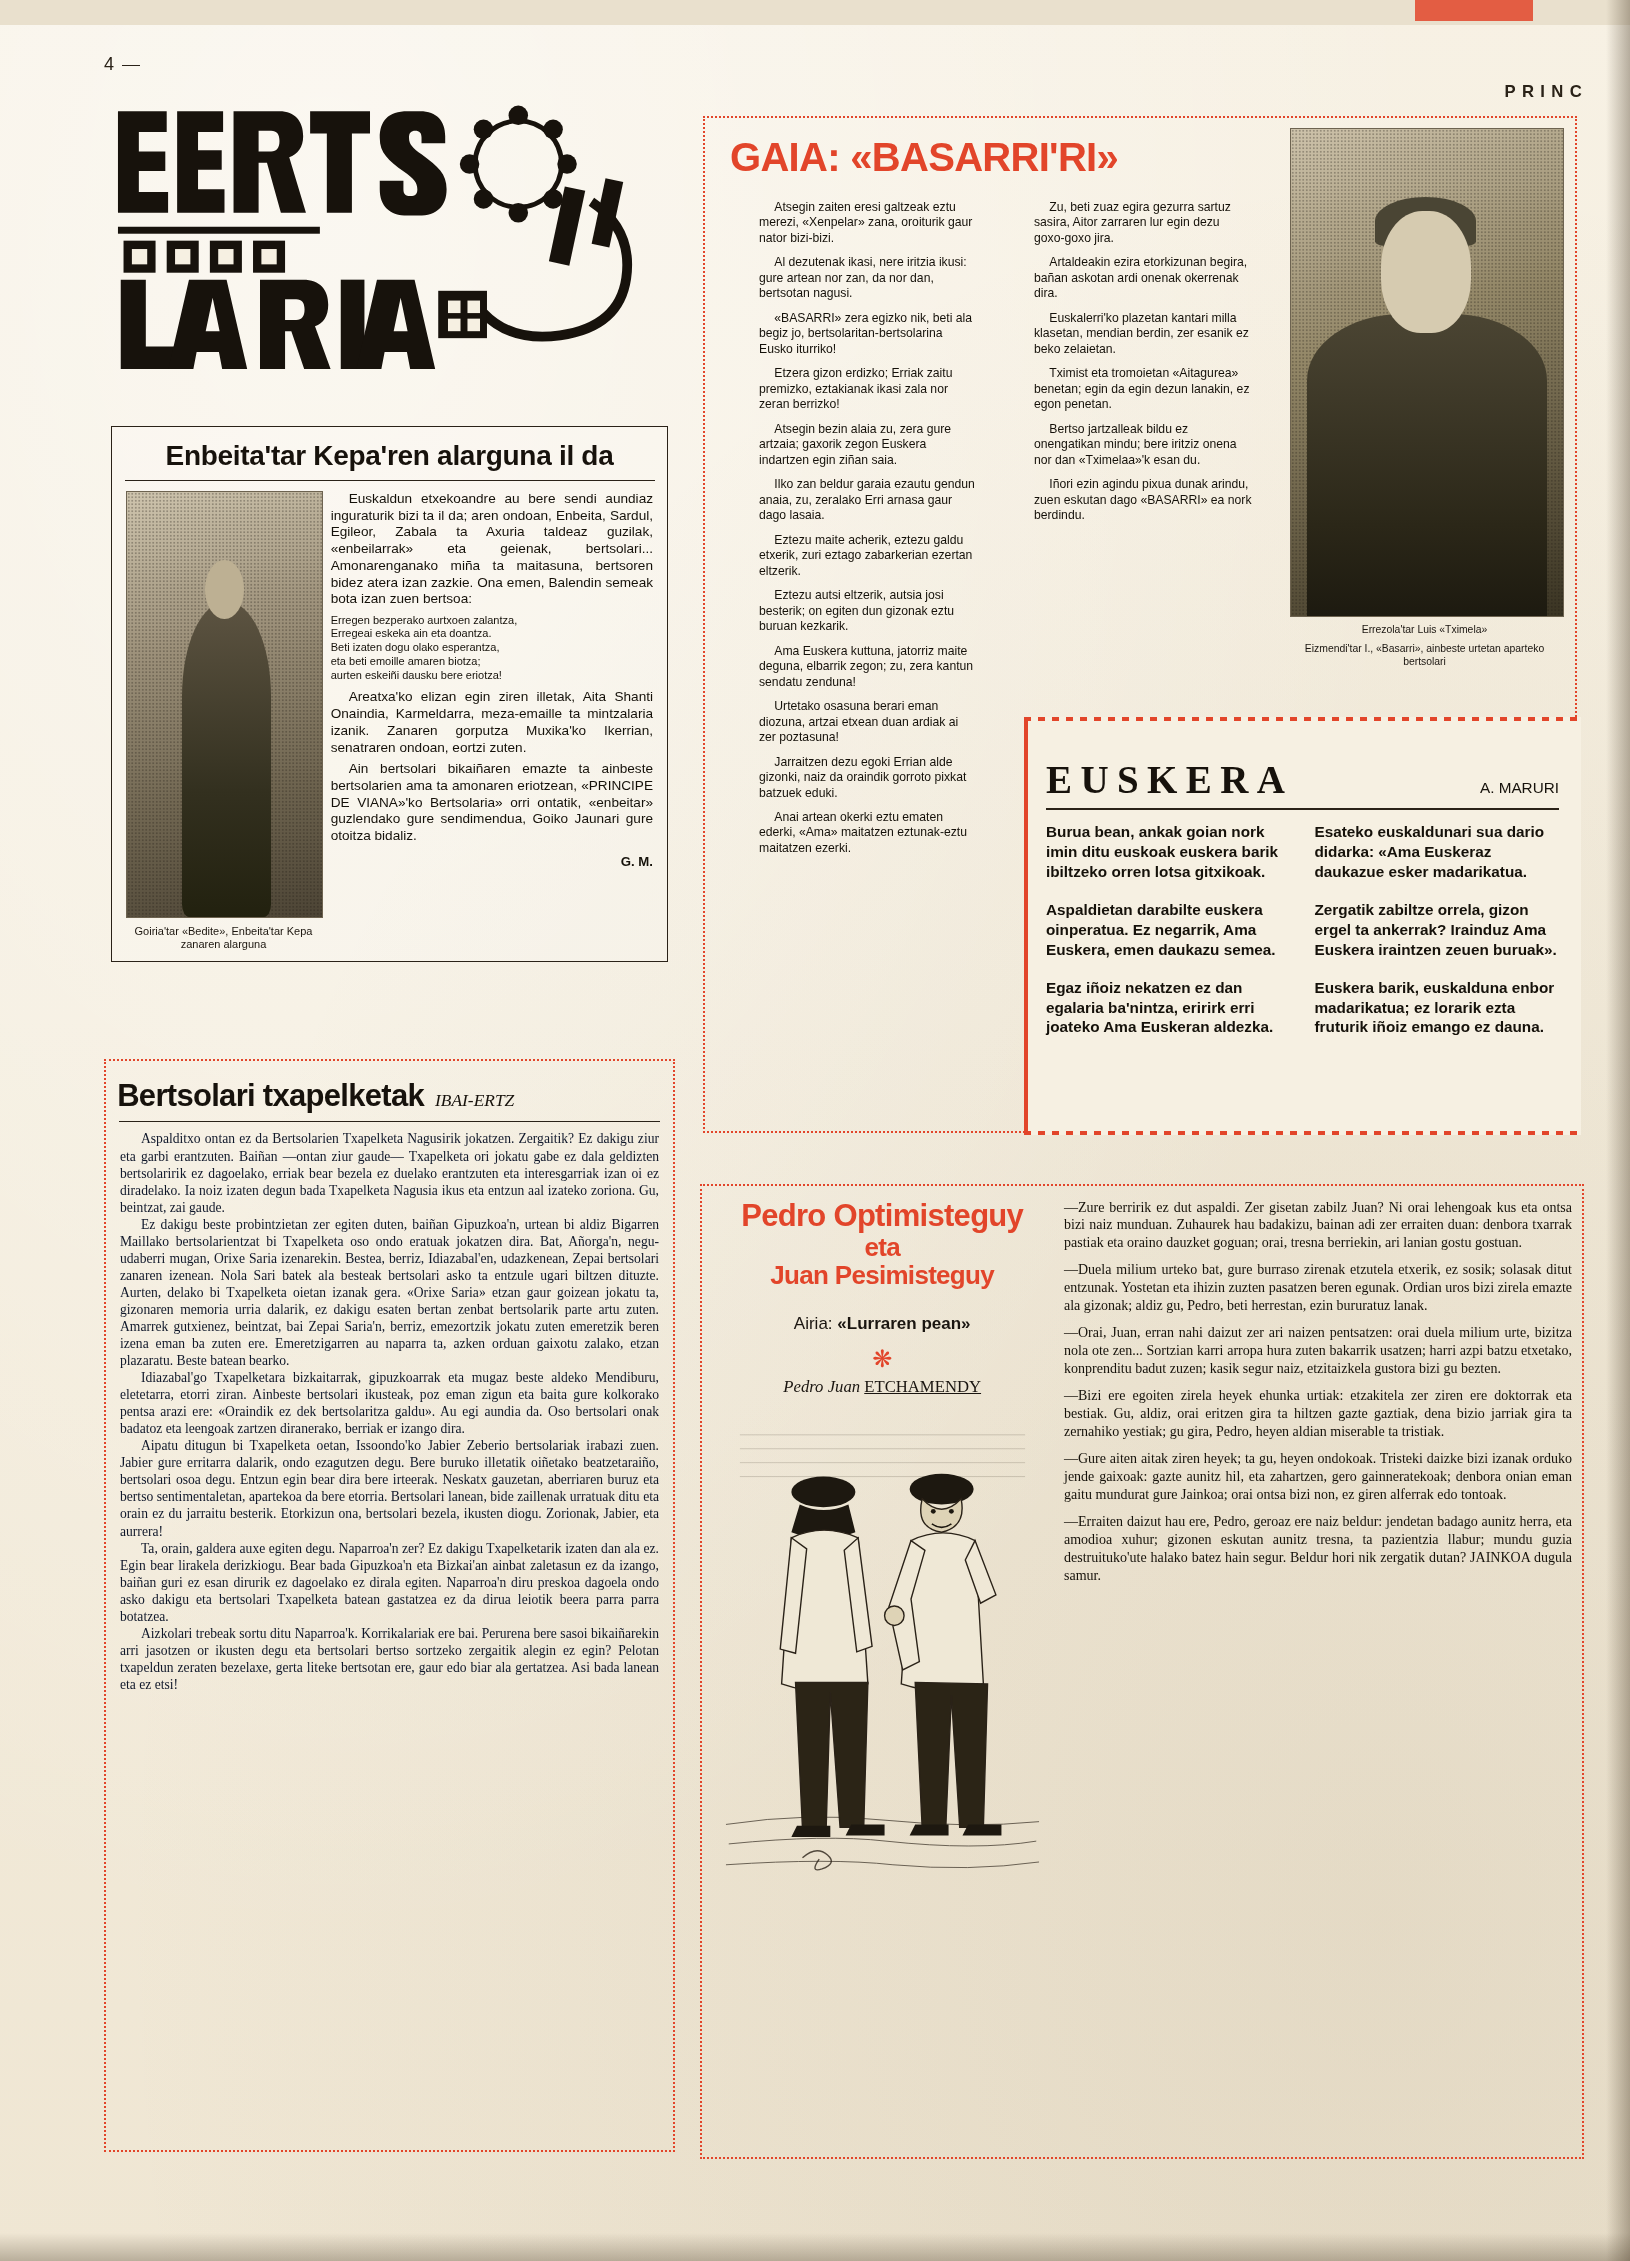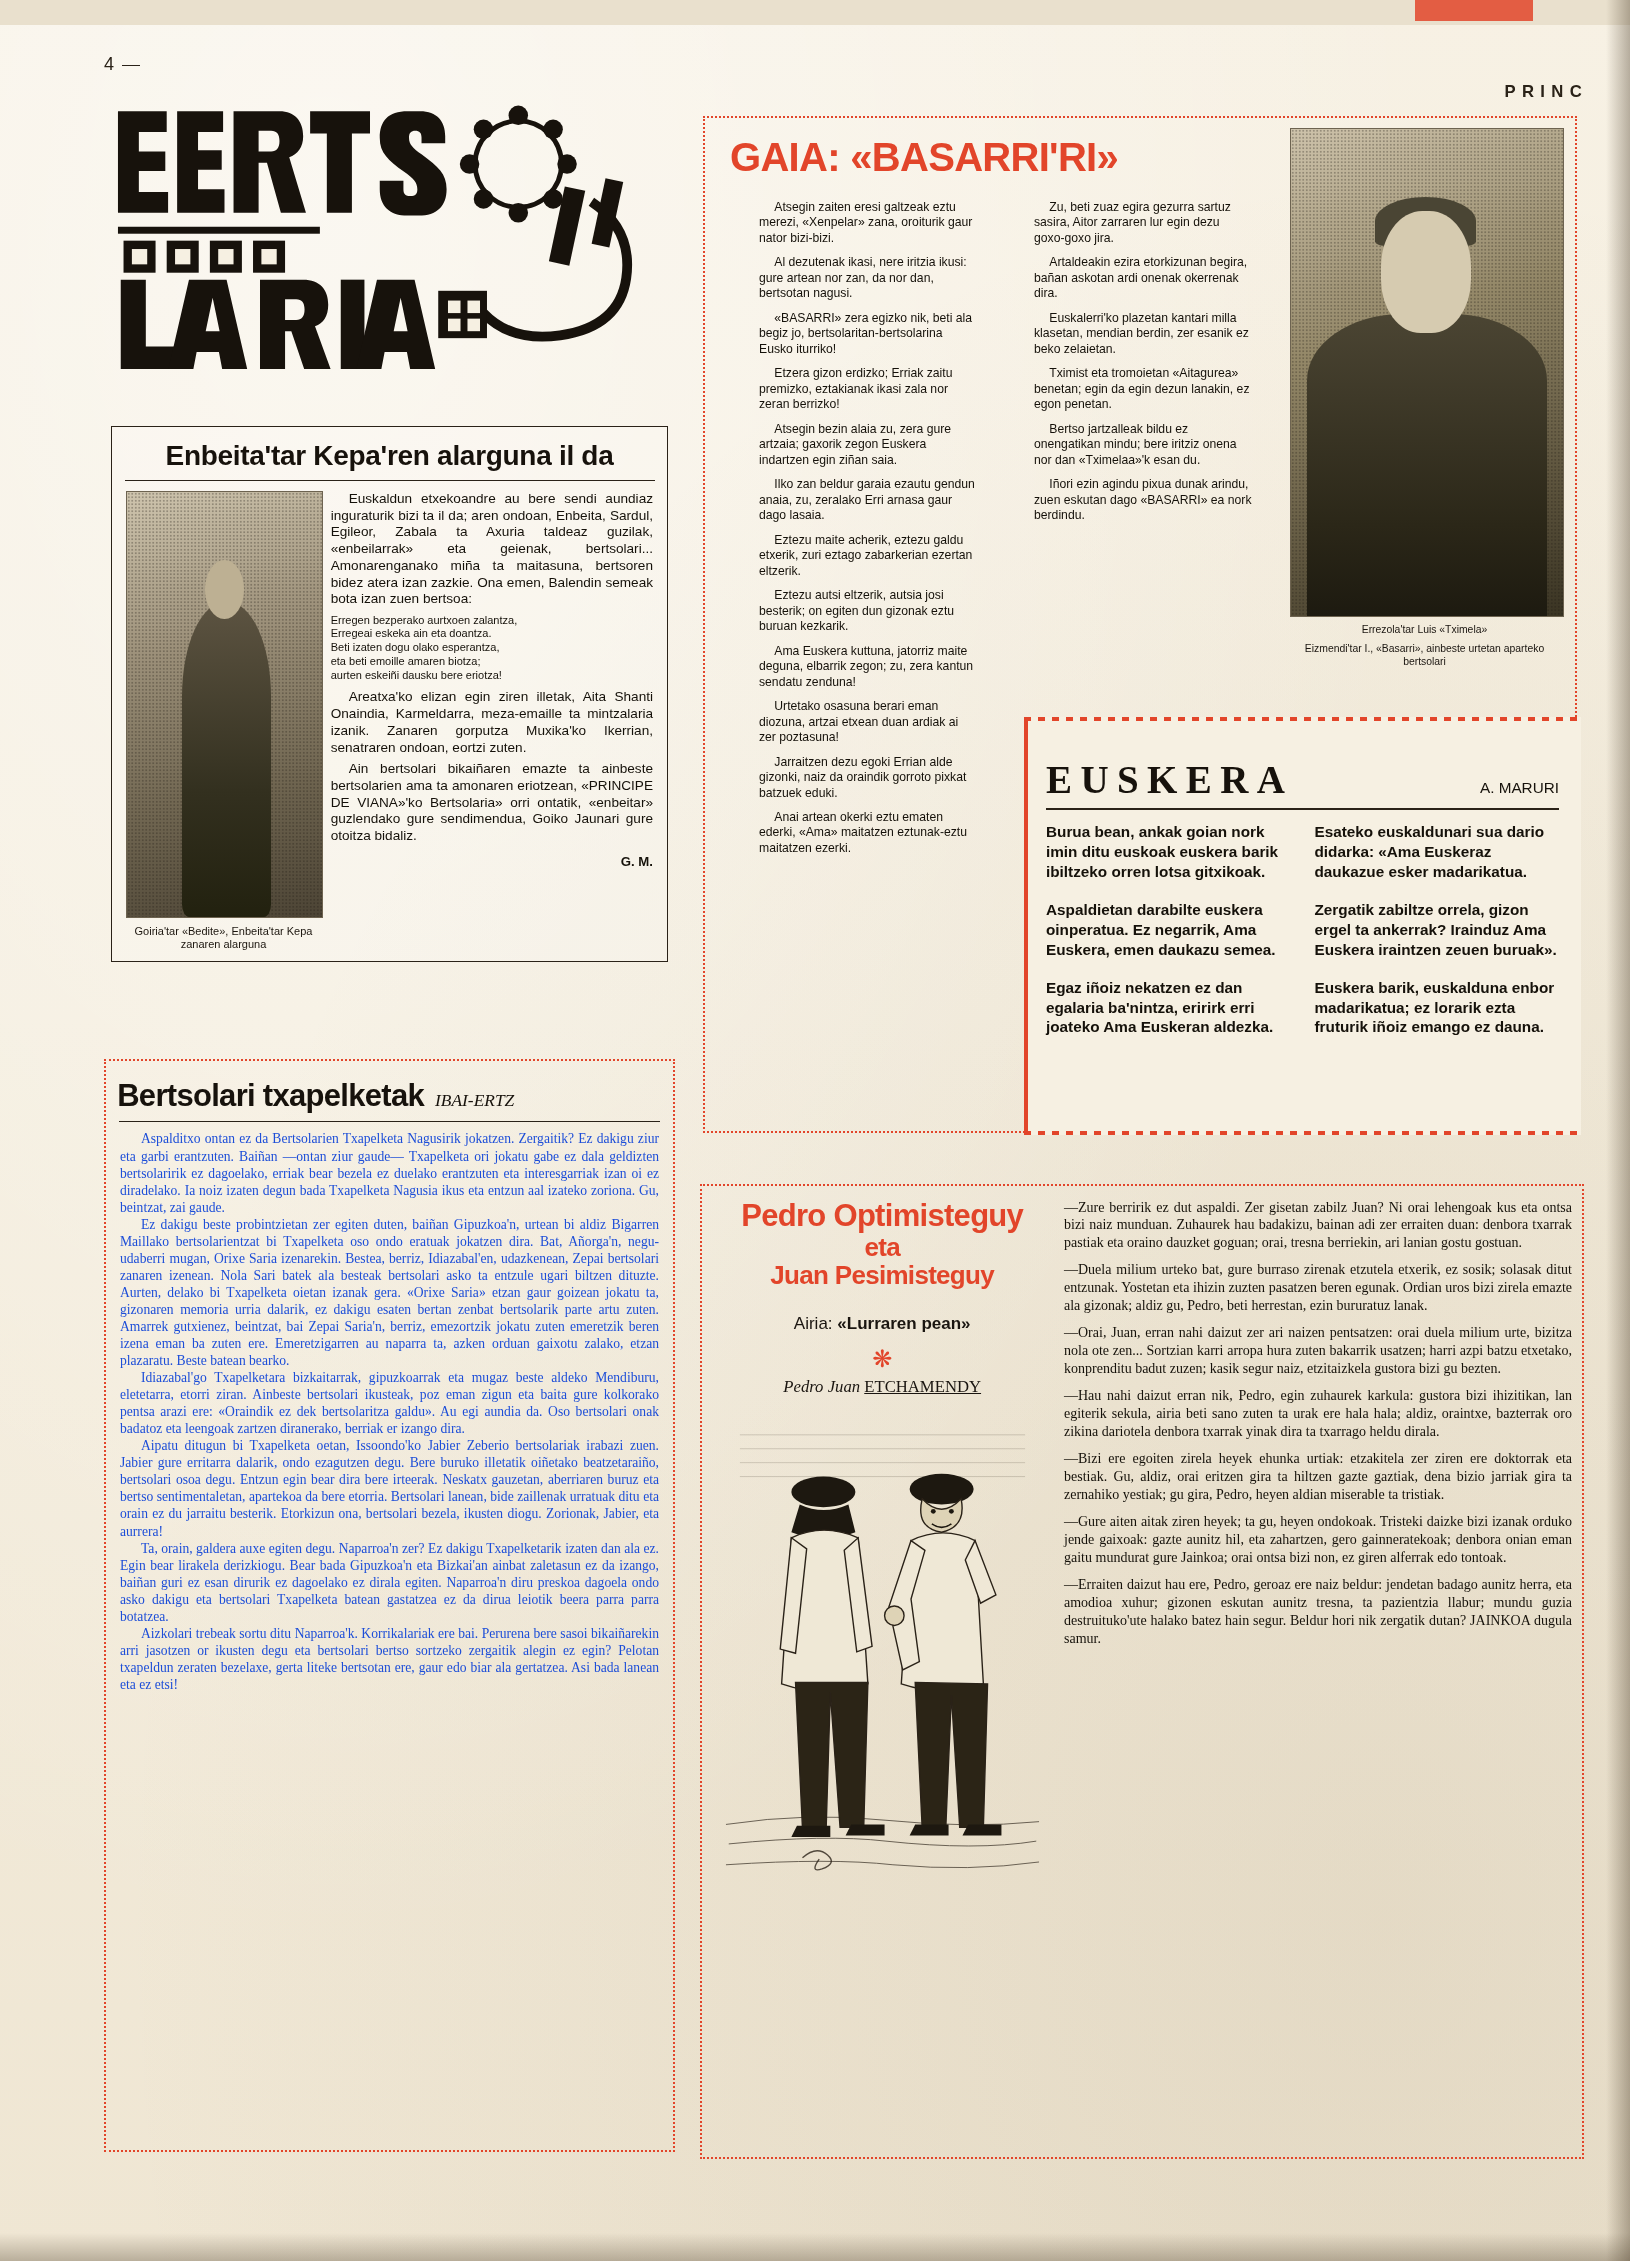--- a/index.html
+++ b/index.html
@@ -231,21 +231,21 @@
   .txap-rule {
     height: 1.4px;
     background: #2a2218;
     margin: 5.6px 5.6px 8.4px 5.6px;
   }
   .txap-body {
     font-size: 13.6px;
     line-height: 1.255;
     text-align: justify;
     padding: 0 7px;
-    color: #1d4ed8;
+    color: #0f172a;
   }
   .txap-body p { margin: 0; text-indent: 21px; }
 
   
   .box-gaia {
     position: absolute;
     left: 703px;
     top: 116px;
     width: 874px;
     height: 1017px;
@@ -697,21 +697,20 @@
             <path d="M120 648 q20 -18 36 -4 q14 12 -8 20 q-18 6 -4 -14"></path>
           </g>
         </svg>
       </div>
     </div>
 
     <div class="pedro-right">
       <p>—Zure berririk ez dut aspaldi. Zer gisetan zabilz Juan? Ni orai lehengoak kus eta ontsa bizi naiz munduan. Zuhaurek hau badakizu, bainan adi zer erraiten duan: denbora txarrak pastiak eta oraino dauzket goguan; orai, tresna berriekin, ari lanian gostu gostuan.</p>
       <p>—Duela milium urteko bat, gure burraso zirenak etzutela etxerik, ez sosik; solasak ditut entzunak. Yostetan eta ihizin zuzten pasatzen beren egunak. Ordian uros bizi zirela emazte ala gizonak; aldiz gu, Pedro, beti herrestan, ezin bururatuz lanak.</p>
       <p>—Orai, Juan, erran nahi daizut zer ari naizen pentsatzen: orai duela milium urte, bizitza nola ote zen... Sortzian karri arropa hura zuten bakarrik usatzen; harri azpi batzu etxetako, konprenditu badut zuzen; kasik segur naiz, etzitaizkela gustora bizi gu bezten.</p>
-      <p>—Hau nahi daizut erran nik, Pedro, egin zuhaurek karkula: gustora bizi ihizitikan, lan egiterik sekula, airia beti sano zuten ta urak ere hala hala; aldiz, oraintxe, bazterrak oro zikina dariotela denbora txarrak yinak dira ta txarrago heldu dirala.</p>
       <p>—Bizi ere egoiten zirela heyek ehunka urtiak: etzakitela zer ziren ere doktorrak eta bestiak. Gu, aldiz, orai eritzen gira ta hiltzen gazte gaztiak, dena bizio jarriak gira ta zernahiko yestiak; gu gira, Pedro, heyen aldian miserable ta tristiak.</p>
       <p>—Gure aiten aitak ziren heyek; ta gu, heyen ondokoak. Tristeki daizke bizi izanak orduko jende gaixoak: gazte aunitz hil, eta zahartzen, gero gainneratekoak; denbora onian eman gaitu mundurat gure Jainkoa; orai ontsa bizi non, ez giren alferrak edo tontoak.</p>
       <p>—Erraiten daizut hau ere, Pedro, geroaz ere naiz beldur: jendetan badago aunitz herra, eta amodioa xuhur; gizonen eskutan aunitz tresna, ta pazientzia llabur; mundu guzia destruituko'ute halako batez hain segur. Beldur hori nik zergatik dutan? JAINKOA dugula samur.</p>
     </div>
   </div>
 
   <div class="right-edge-dark"></div>
   <div class="bottom-edge-dark"></div>
 </div>
 

